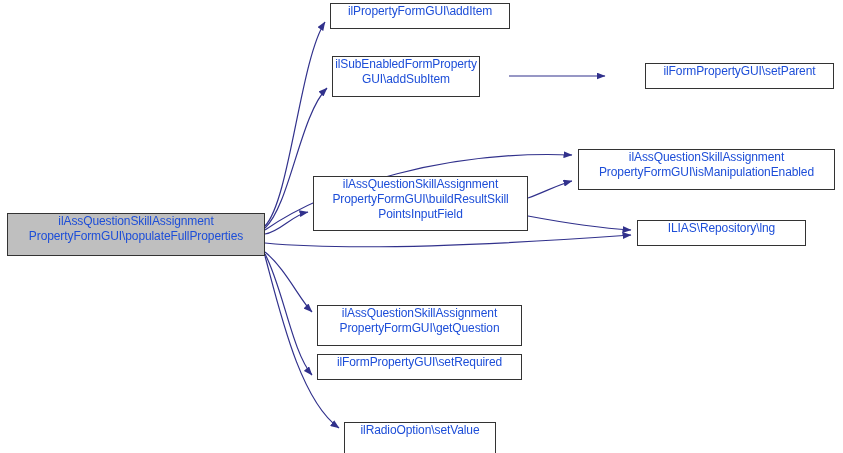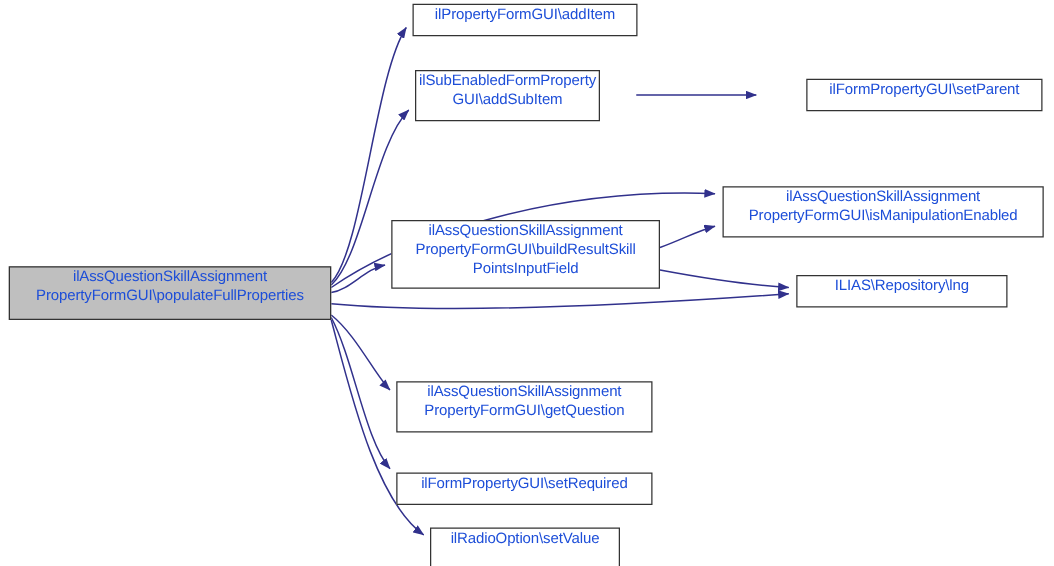--- a/index.html
+++ b/index.html
@@ -81,17 +81,17 @@
 GUI\addSubItem</span></div>
       <div class="node" style="left: 610px; top: 63px; width: 189px; height: 26px; margin-left: 35px;"><span class="node-label">ilFormPropertyGUI\setParent</span></div>
       <div class="node" style="left: 578px; top: 149px; width: 257px; height: 41px;"><span class="node-label">ilAssQuestionSkillAssignment
 PropertyFormGUI\isManipulationEnabled</span></div>
       <div class="node" style="left: 313px; top: 176px; width: 215px; height: 55px;"><span class="node-label">ilAssQuestionSkillAssignment
 PropertyFormGUI\buildResultSkill
 PointsInputField</span></div>
       <div class="node" style="left: 637px; top: 220px; width: 169px; height: 26px;"><span class="node-label">ILIAS\Repository\lng</span></div>
       <div class="node" style="left: 317px; top: 305px; width: 205px; height: 41px;"><span class="node-label">ilAssQuestionSkillAssignment
 PropertyFormGUI\getQuestion</span></div>
-      <div class="node" style="left: 317px; top: 378px; width: 205px; height: 26px;"><span class="node-label">ilFormPropertyGUI\setRequired</span></div>
+      <div class="node" style="left: 317px; top: 354px; width: 205px; height: 26px;"><span class="node-label">ilFormPropertyGUI\setRequired</span></div>
       <div class="node" style="left: 344px; top: 422px; width: 152px; height: 36px;"><span class="node-label">ilRadioOption\setValue</span></div>
     </div>
 
 </div>
 
 </body></html>

